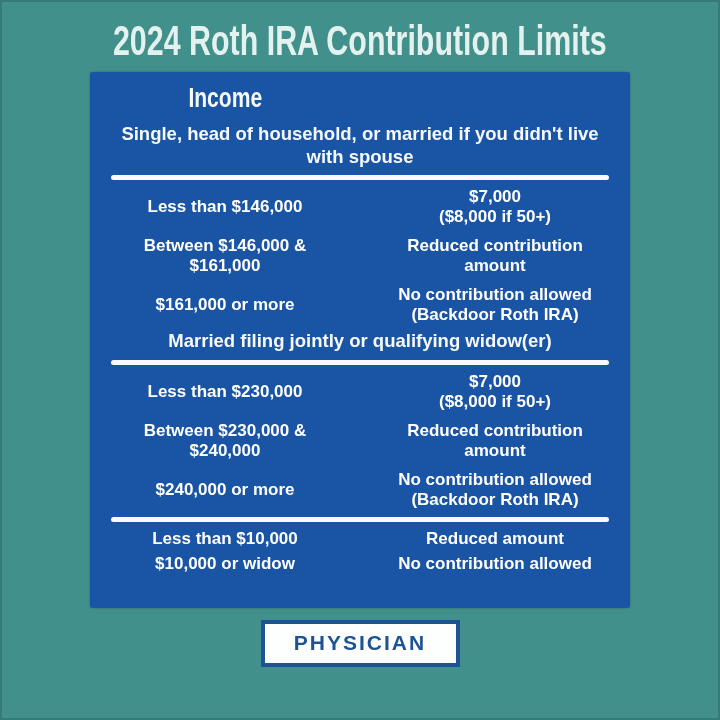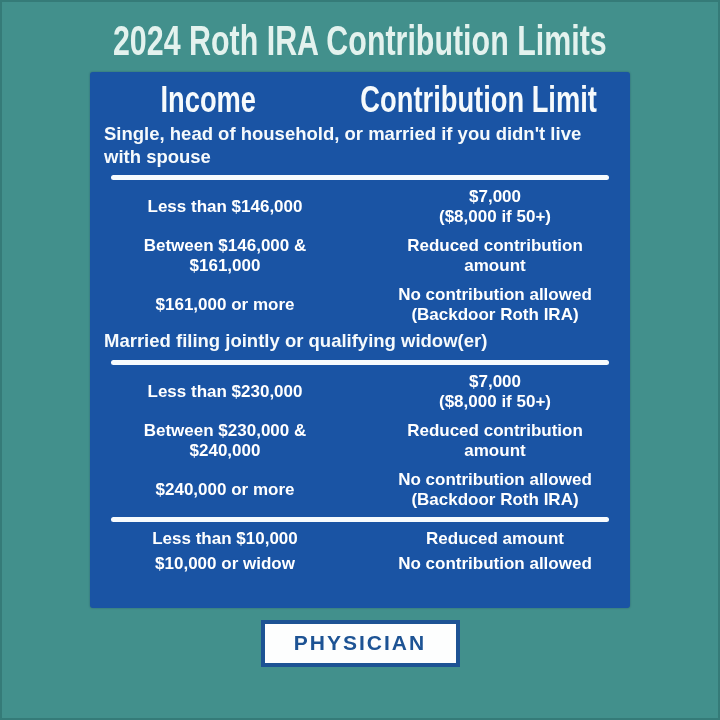--- a/index.html
+++ b/index.html
@@ -45,31 +45,32 @@
   .col-headers{
     display:grid;
     grid-template-columns:1fr 1fr;
     height:40px;
     align-items:center;
   }
   .col-header{
     text-align:center;
     color:var(--white);
     font-weight:bold;
-    font-size:35px;
+    font-size:27px;
     line-height:1;
     white-space:nowrap;
   }
   .col-header .condense{
     display:inline-block;
     transform:scaleX(.78) scaleY(1.05);
     transform-origin:center;
   }
   .section-header{
     margin-top:5px;
+    text-align:center;
     color:var(--white);
     font-weight:bold;
     font-size:18.5px;
     line-height:1.22;
     padding:0 14px;
   }
   .section:not(:first-of-type) .section-header{}
   .section-divider{
     height:5px;
     background:#f7fbfd;
@@ -112,21 +113,20 @@
   }
 </style>
 </head>
 <body>
 
 <h1 class="poster-title"><span class="condense">2024 Roth IRA Contribution Limits</span></h1>
 
 <div class="limits-card">
   <div class="col-headers">
     <div class="col-header"><span class="condense">Income</span></div>
-    <div class="col-header"><span class="condense">Contribution Limit</span></div>
   </div>
   <div id="sections-root">
   <div class="section">
     <div class="section-header">Single, head of household, or married if you didn't live with spouse</div>
     <div class="section-divider"></div>
     <div class="rows">
   <div class="table-row">
     <div class="cell">Less than $146,000</div>
     <div class="cell">$7,000
 ($8,000 if 50+)</div>

